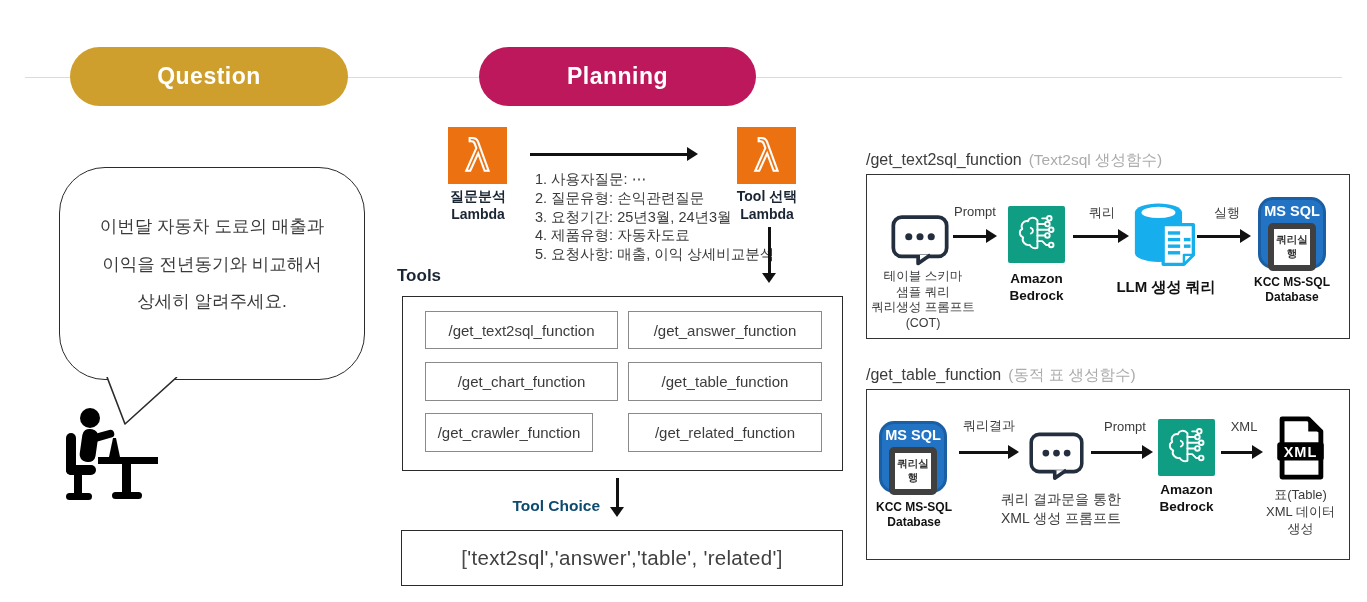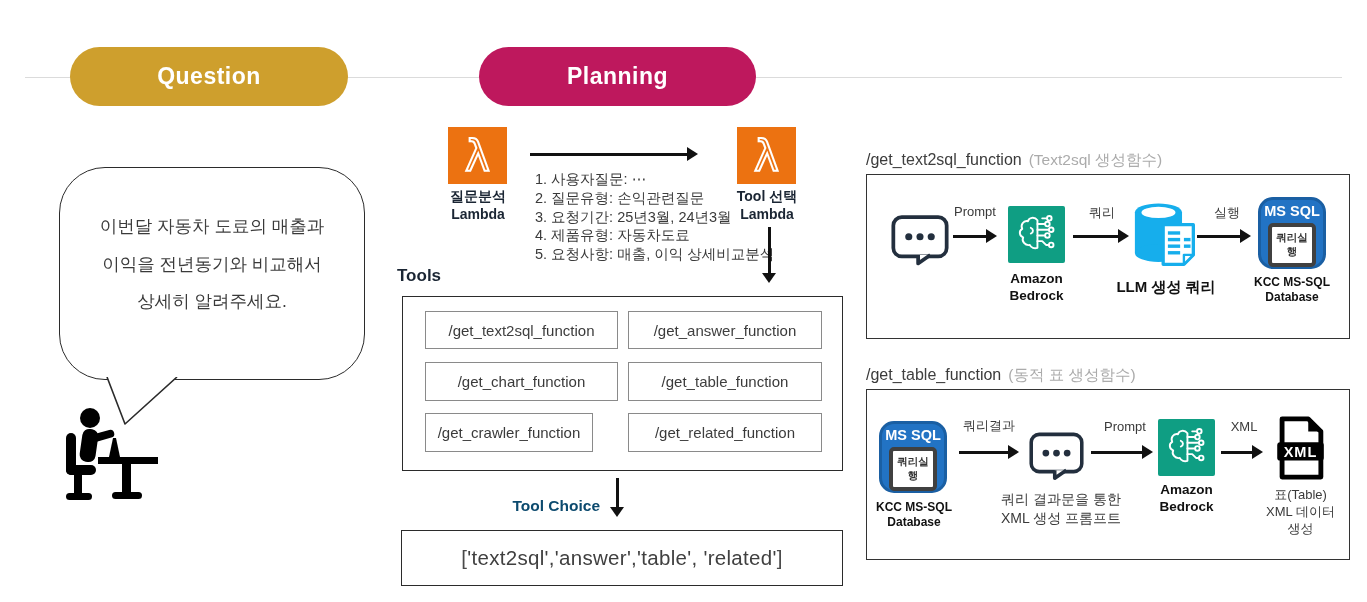--- a/index.html
+++ b/index.html
@@ -46,21 +46,21 @@
   .cap{position:absolute;text-align:center;}
   .cap-sm{font-size:12.5px;line-height:15.5px;color:#3A3A3A;}
   .cap-md{font-size:13.5px;line-height:17px;color:#3A3A3A;}
   .cap-b{font-weight:bold;color:#111;}
   .alabel{position:absolute;text-align:center;font-size:13px;color:#3A3A3A;white-space:nowrap;}
   
   .mssql{position:absolute;width:68px;height:72px;background:#2273C4;border:3px solid #1A5FA3;
          border-radius:15px;box-sizing:border-box;text-align:center;}
   .mssql .t{color:#fff;font-weight:bold;font-size:14.5px;margin-top:3px;}
   .mssql .inner{background:#fff;border-radius:5px;margin:4px 7px 0;font-size:10.5px;font-weight:bold;
-                color:#333;padding:4px 0;border:4px solid #404040;}
+                color:#333;padding:4px 0;border:6px solid #404040;}
 </style>
 </head>
 <body>
 
 <div id="stage">
 
   <div class="divider"></div>
 
   <div class="pill pill-q"><span>Question</span></div>
   <div class="pill pill-p"><span>Planning</span></div>
@@ -157,20 +157,26 @@
     <span>/get_</span><span class="red">text2sql</span><span>_function</span><span class="note">(Text2sql 생성함수)</span>
   </div>
   <div class="wf-box" style="top:174px;height:165px;">
     <svg class="abs" style="left:24px;top:39px;" width="58" height="54" viewBox="0 0 62 56">
       <rect x="2.5" y="2.5" width="57" height="42" rx="9" fill="#fff" stroke="#232F3E" stroke-width="4"></rect>
       <circle cx="19" cy="23.5" r="3.8" fill="#232F3E"></circle>
         <circle cx="31" cy="23.5" r="3.8" fill="#232F3E"></circle>
         <circle cx="43" cy="23.5" r="3.8" fill="#232F3E"></circle>
       <path d="M29,43 v9 l13,-9" fill="#fff" stroke="#232F3E" stroke-width="4" stroke-linejoin="round"></path>
     </svg>
+    <div class="cap cap-sm" style="left:0px;top:94px;width:112px;">
+      <div>테이블 스키마</div>
+      <div>샘플 쿼리</div>
+      <div>쿼리생성 프롬프트</div>
+      <div>(COT)</div>
+    </div>
     <div class="alabel" style="left:80px;top:29px;width:56px;">Prompt</div>
     <div class="ah" style="left:86px;top:60px;width:33px;"></div>
     <svg class="abs" style="left:141px;top:31px;" width="57" height="57" viewBox="0 0 60 60">
       <rect width="60" height="60" rx="2" fill="#0F9E83"></rect>
       <g fill="none" stroke="#fff" stroke-width="2" stroke-linejoin="round" stroke-linecap="round">
         <path d="M31,44 V15 c-3,-4 -9,-3 -10,1 c-5,-1 -8,4 -6,8 c-4,2 -3,8 1,9 c-2,4 2,9 7,8 c1,3 5,4 8,3 z"></path>
         <path d="M24,23 c3,1 3,5 0,6"></path>
         <path d="M31,19 h8"></path>
           <path d="M31,25 h12"></path>
           <path d="M31,31 h8"></path>

